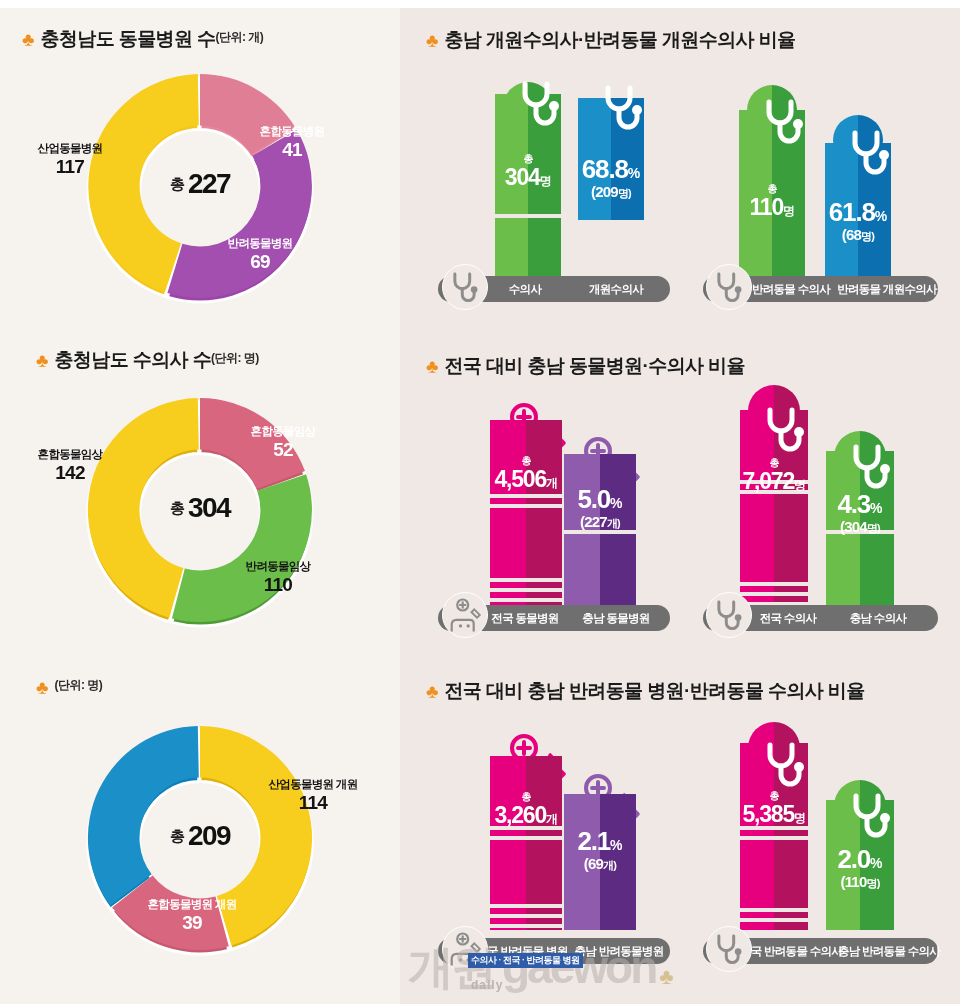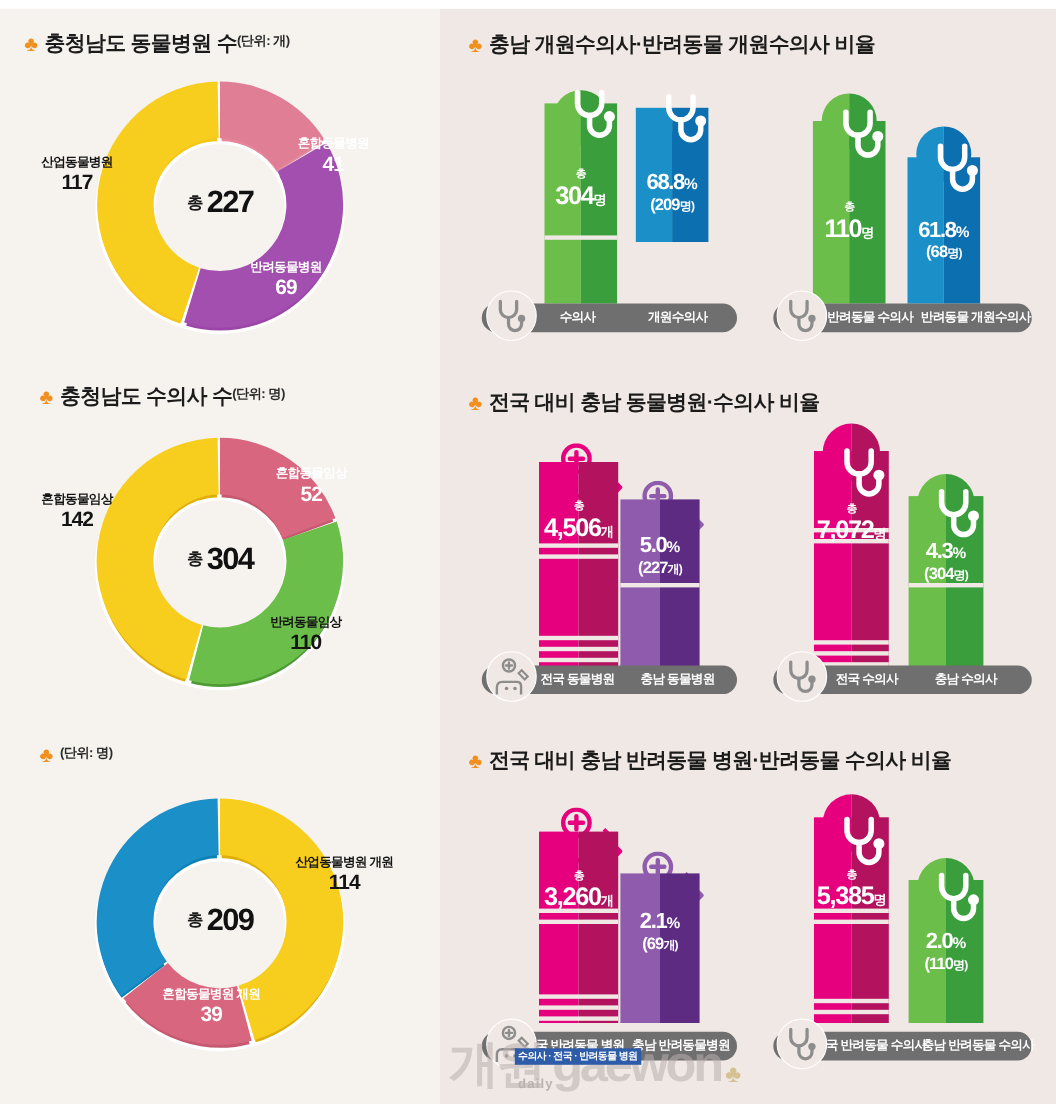--- a/index.html
+++ b/index.html
@@ -37,21 +37,21 @@
 
   
   .bar { position:absolute; bottom:0; }
   .bar .half-l, .bar .half-r { position:absolute; top:0; bottom:0; width:50%; }
   .bar .half-l { left:0; } .bar .half-r { right:0; }
   .bar .gap { position:absolute; left:0; width:100%; background:#f0e8e4; }
   .bar .val { position:absolute; left:0; width:100%; text-align:center; color:#fff; pointer-events:none; }
   .val .chong { display:block; font-size:10px; font-weight:bold; letter-spacing:-1px; line-height:1; margin-bottom:2px; }
   .val .big   { font-size:23px; font-weight:bold; letter-spacing:-1.2px; line-height:1; }
   .val .unit  { font-size:12px; font-weight:bold; letter-spacing:-0.5px; }
-  .val .pct   { font-size:20px; font-weight:bold; letter-spacing:-1.2px; line-height:1;margin-top:48px; }
+  .val .pct   { font-size:26px; font-weight:bold; letter-spacing:-1.2px; line-height:1;margin-top:48px; }
   .val .pctsym{ font-size:14px; font-weight:bold; }
   .val .sub   { display:block; font-size:15px; font-weight:bold; letter-spacing:-0.8px; line-height:1.25; margin-top:1px; }
   .val .subu  { font-size:11px; font-weight:bold; }
 
   
   .headcirc { position:absolute; border-radius:50%; }
   .headcirc .hl { position:absolute; left:0; top:0; width:50%; height:100%; border-top-left-radius:100px; border-bottom-left-radius:100px; }
   .headcirc .hr { position:absolute; right:0; top:0; width:50%; height:100%; border-top-right-radius:100px; border-bottom-right-radius:100px; }
 
   .stetho { position:absolute; pointer-events:none; }
@@ -99,21 +99,21 @@
     </svg>
     <div class="donut-center" style="top:-4px;">
       <span class="chong">총</span>
       <span class="tot">227</span>
     </div>
   </div>
   <div class="dlabel dark" style="left:10px; top:142px; width:120px;">
     <span class="nm">산업동물병원</span>
     <span class="vl">117</span>
   </div>
-  <div class="dlabel light" style="left:248px; top:125px; width:110px;">
+  <div class="dlabel light" style="left:237px; top:125px; width:110px;">
     <span class="nm">혼합동물병원</span>
     <span class="vl">41</span>
   </div>
   <div class="dlabel light" style="left:205px; top:237px; width:110px;">
     <span class="nm">반려동물병원</span>
     <span class="vl">69</span>
   </div>
 
   <div class="sec-title" style="left:36px; top:347px;">
     <span class="club">♣</span>

